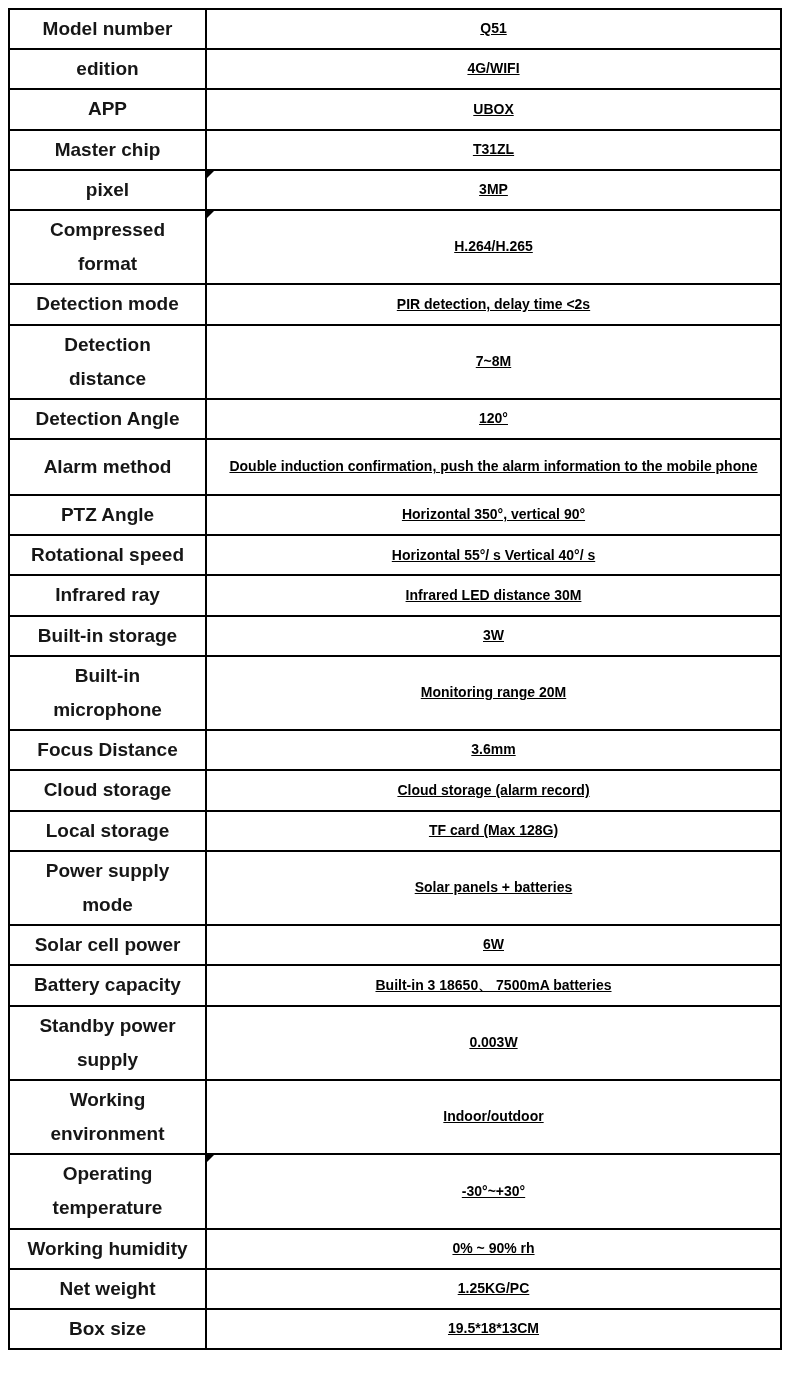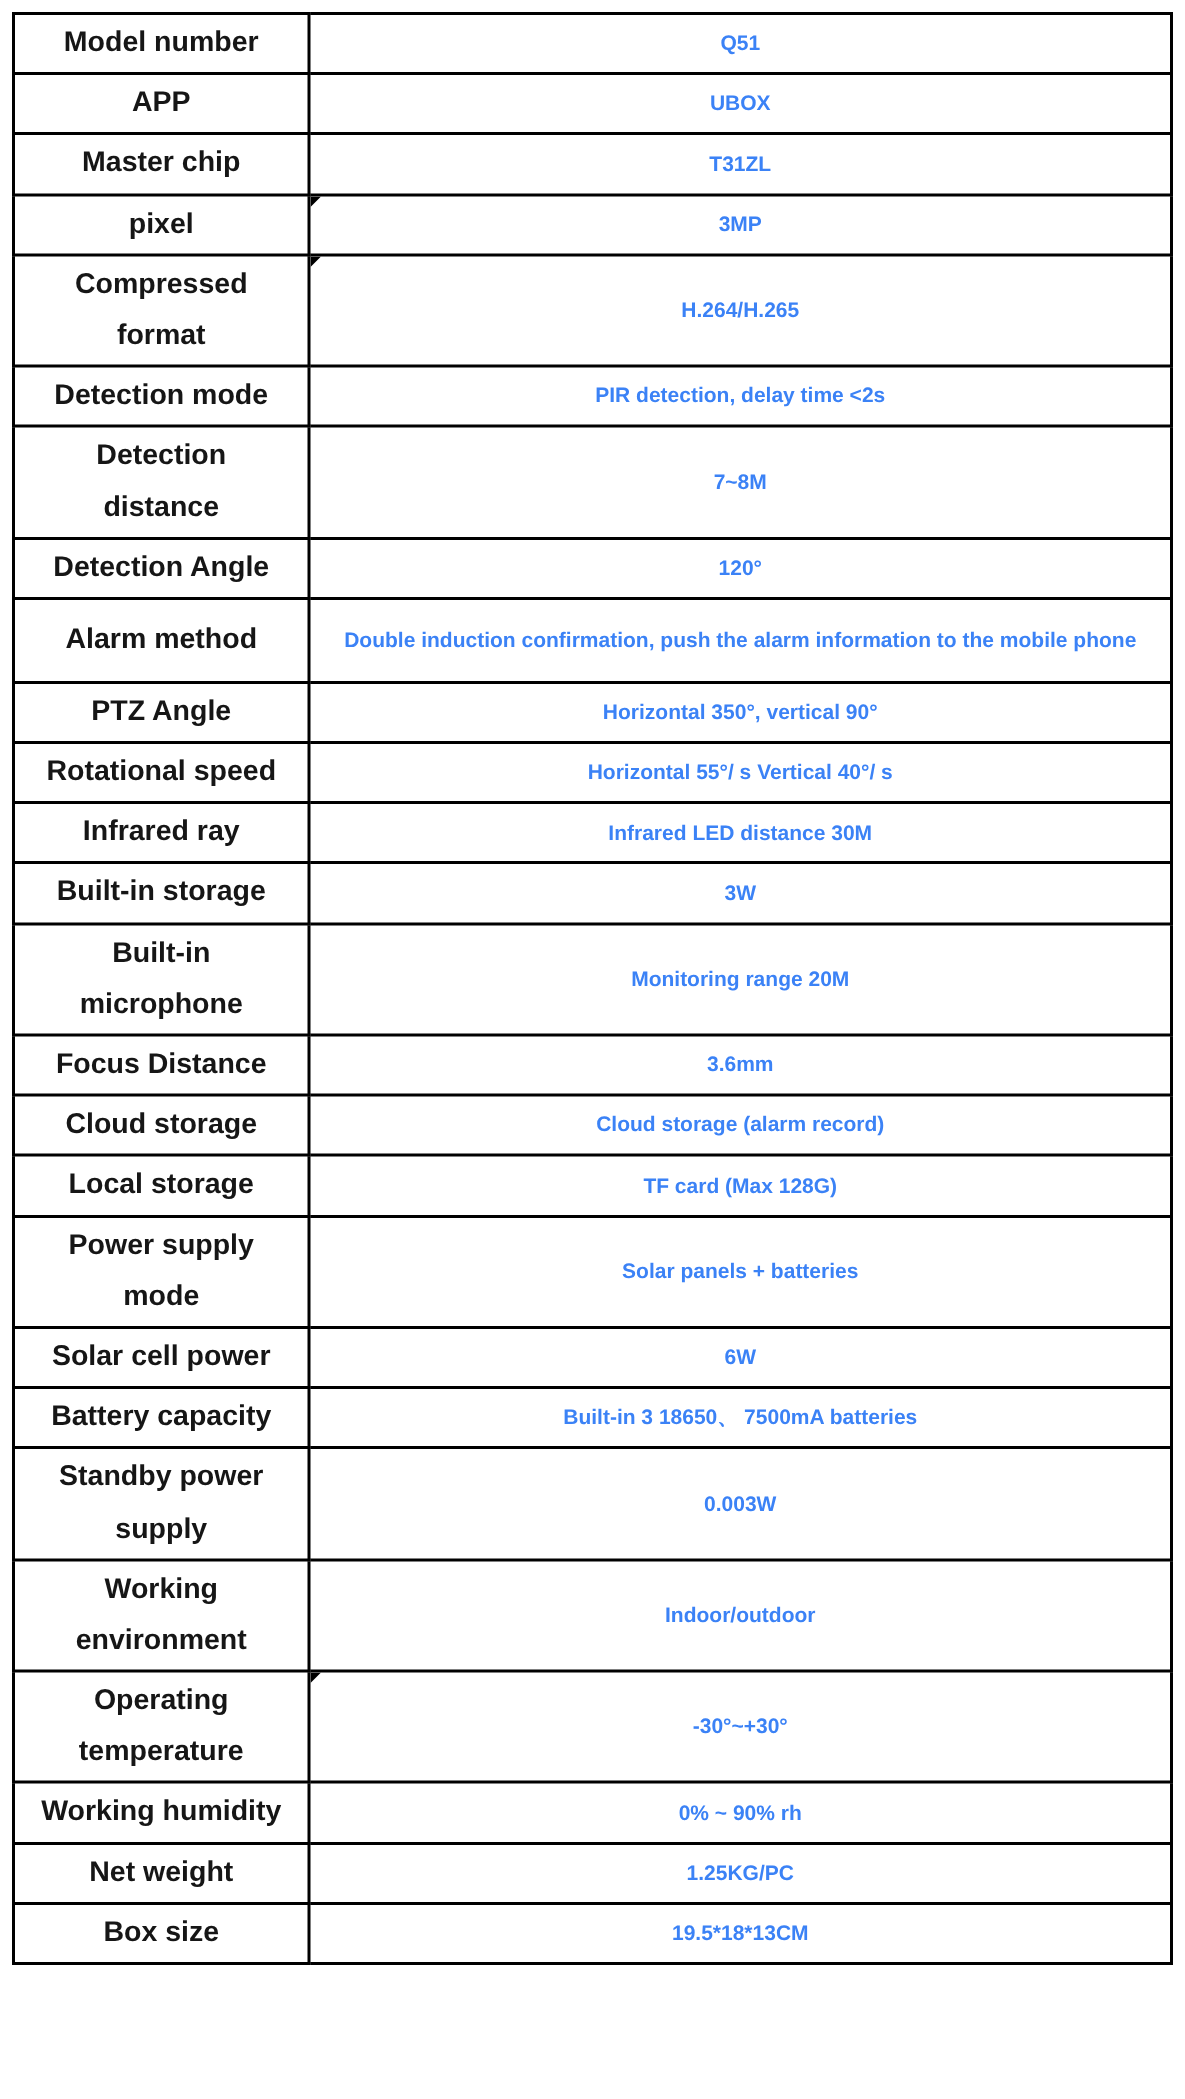--- a/index.html
+++ b/index.html
@@ -33,23 +33,24 @@
     font-size: 19px;
     font-weight: 700;
     color: #161616;
     line-height: 1.8;
     white-space: pre-line;
     margin-top: 12px;
   }
   table.spec td {
     font-size: 14px;
     font-weight: 600;
-    color: #3b82f6;
+    color: #000000;
     line-height: 1.55;
     position: relative;
+    text-decoration: underline;
   }
   tr.row-single th, tr.row-single td { height: 34px; }
   tr.row-tall th, tr.row-tall td { height: 70px; }
   tr.row-mid th, tr.row-mid td { height: 56px; }
   
   td.has-marker::before {
     content: "";
     position: absolute;
     top: 0;
     left: 0;
@@ -61,20 +62,24 @@
 </style>
 </head>
 <body>
 
 <div class="page">
   <table class="spec">
     <tbody id="spec-body">
         <tr class="row-single">
           <th>Model number</th>
           <td>Q51</td>
+        </tr>
+        <tr class="row-single">
+          <th>edition</th>
+          <td>4G/WIFI</td>
         </tr>
         <tr class="row-single">
           <th>APP</th>
           <td>UBOX</td>
         </tr>
         <tr class="row-single">
           <th>Master chip</th>
           <td>T31ZL</td>
         </tr>
         <tr class="row-single">

